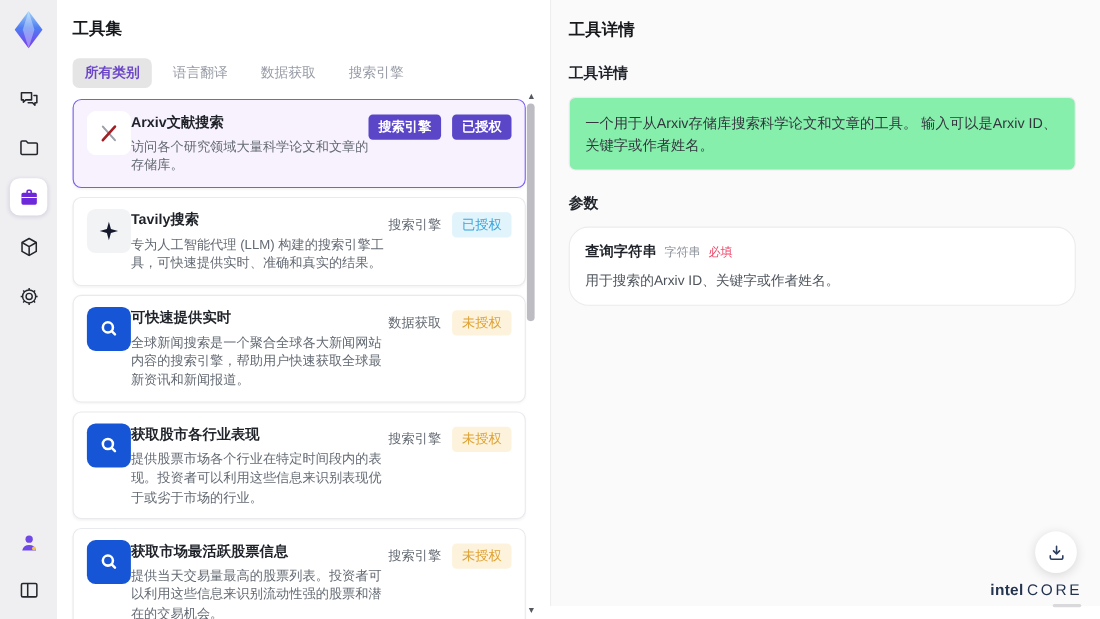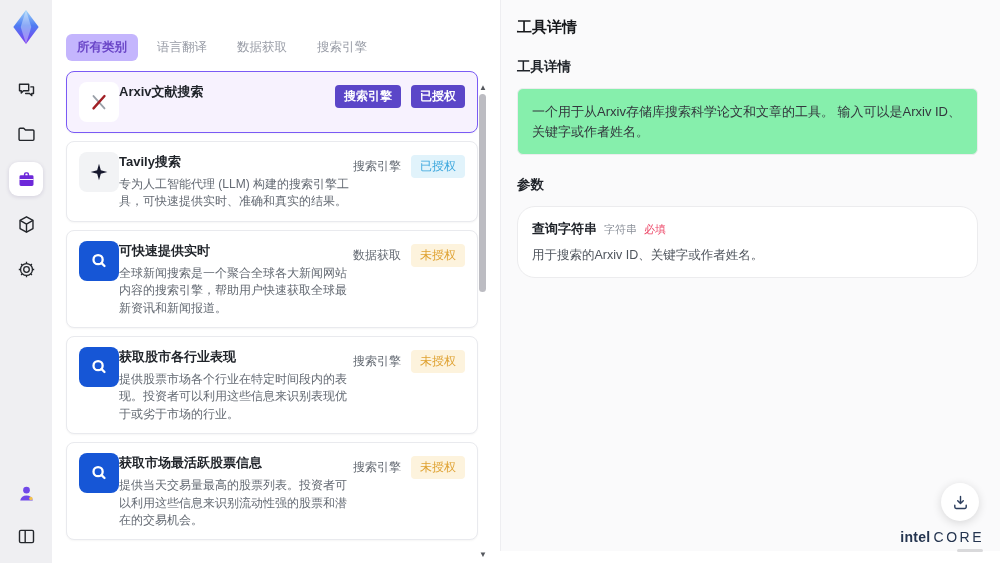--- a/index.html
+++ b/index.html
@@ -19,21 +19,21 @@
   .side-bottom .nav-btn.user { color:#7048e8; }
   .icn { display:flex; }
 
   
   .list-panel { position:absolute; left:52px; top:0; width:448px; height:563px; background:#fff;
                 padding:17px 0 0 14px; }
   .page-title { font-size:15px; font-weight:bold; color:#17191c; }
   .tabs { margin-top:17px; display:flex; gap:8px; }
   .tab { border:none; background:transparent; font-family:inherit; font-size:12.5px; color:#989ca6;
          padding:5px 11px; border-radius:6px; cursor:pointer; }
-  .tab.active { background:#c4b5fd; color:#6b47c8; font-weight:bold; }
+  .tab.active { background:#e5e5e5; color:#6b47c8; font-weight:bold; }
 
   .tool-list { margin-top:10px; width:412px; display:flex; flex-direction:column; gap:8px; }
   .tool-card { position:relative; border:1px solid #e9eaee; border-radius:8px; background:#fff;
                padding:10px 12px; display:flex; box-shadow:0 1px 2px rgba(0,0,0,.04); cursor:pointer; }
   .tool-card.selected { border:1.5px solid #7a5af5; background:#f7f2fe; }
   .tool-icon { width:40px; height:40px; border-radius:8px; flex:none; display:flex; align-items:center;
                justify-content:center; background:#f2f3f5; }
   .tool-icon.blue { background:#1656d6; }
   .tool-icon.white { background:#fff; }
   .tool-text { flex:1; min-width:0; padding-top:1px; }
@@ -152,36 +152,38 @@
             <svg viewBox="0 0 24 24" width="21" height="21" fill="none" stroke="currentColor" stroke-width="1.6" stroke-linejoin="round">
               <rect x="4" y="5" width="16" height="14" rx="1.5"></rect>
               <path d="M10.5 5v14"></path>
             </svg>
           </span>
         </div>
       </div>
   </aside>
 
   <main class="list-panel">
+    <h1 class="page-title">工具集</h1>
     <div class="tabs" id="tabs">
         <button class="tab active">所有类别</button>
         <button class="tab">语言翻译</button>
         <button class="tab">数据获取</button>
         <button class="tab">搜索引擎</button>
       </div>
     <div class="tool-list" id="tool-list">
         <div class="tool-card selected">
           <div class="tool-icon white">
             <svg viewBox="0 0 24 24" width="22" height="22" fill="none">
               <path d="M6 5.5l12 13.5" stroke="#9aa0a8" stroke-width="2" stroke-linecap="round"></path>
               <path d="M18 5.5L6 19" stroke="#a12025" stroke-width="2.6" stroke-linecap="round"></path>
             </svg>
           </div>
           <div class="tool-text">
             <div class="tool-name">Arxiv文献搜索</div>
+            <div class="tool-desc">访问各个研究领域大量科学论文和文章的存储库。</div>
           </div>
           <div class="tool-badges">
             <span class="badge solid">搜索引擎</span>
             <span class="badge solid">已授权</span>
           </div>
         </div>
         <div class="tool-card">
           <div class="tool-icon ">
             <svg viewBox="0 0 24 24" width="20" height="20">
               <path d="M12 2l2.2 7.8L22 12l-7.8 2.2L12 22l-2.2-7.8L2 12l7.8-2.2z" fill="#16182d"></path>

